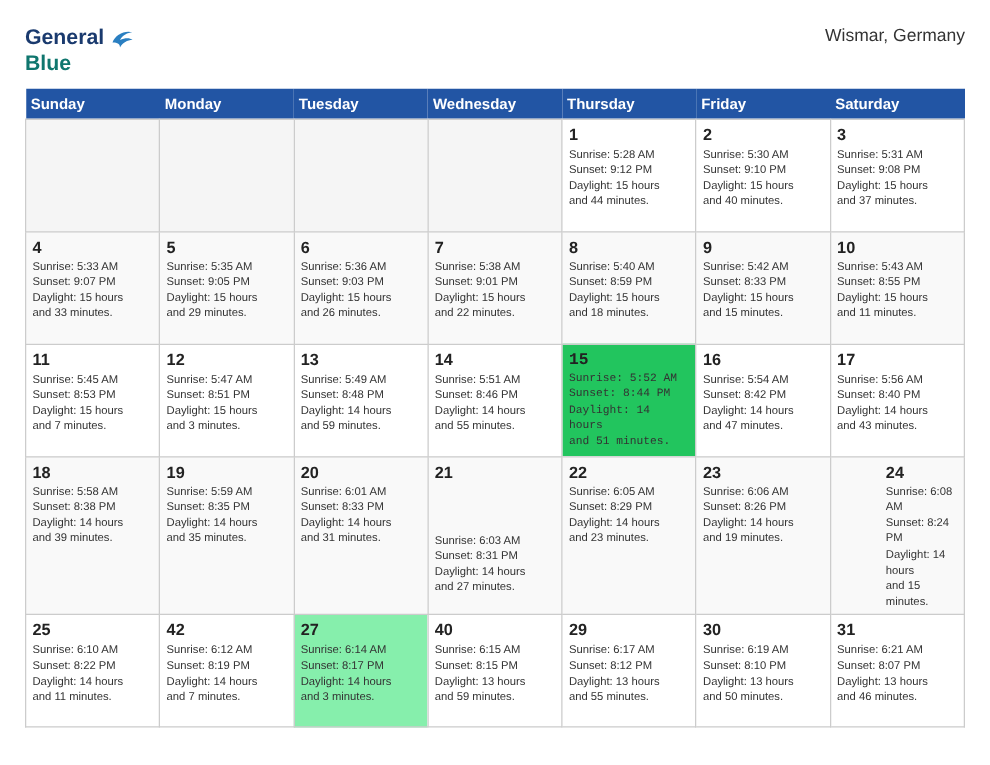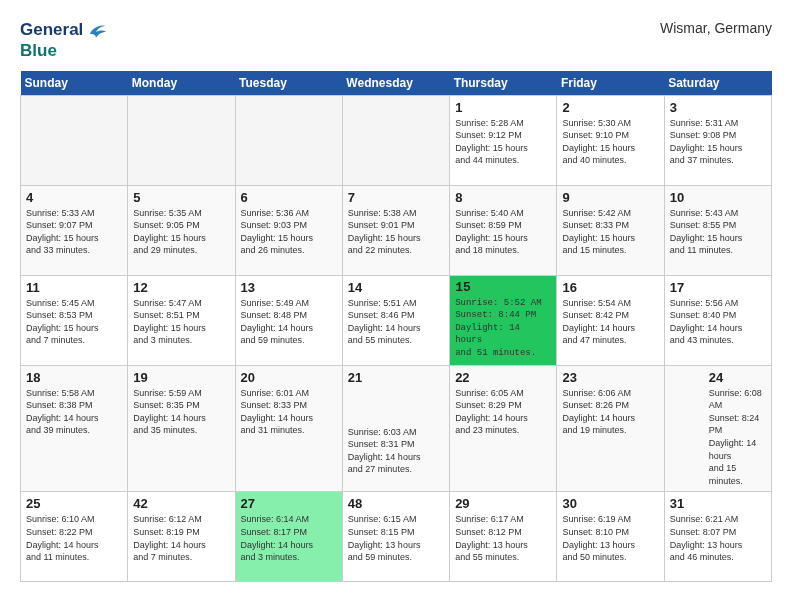--- a/index.html
+++ b/index.html
@@ -301,21 +301,21 @@
 and 7 minutes.</div>
         </td>
         <td style="background: #86efac;">
           <span class="day-num">27</span>
           <div class="day-info" style="white-space: pre-line;">Sunrise: 6:14 AM
 Sunset: 8:17 PM
 Daylight: 14 hours
 and 3 minutes.</div>
         </td>
         <td style="background: rgb(255, 255, 255);">
-          <span class="day-num">48</span>
+          <span class="day-num">40</span>
           <div class="day-info" style="white-space: pre-line;">Sunrise: 6:15 AM
 Sunset: 8:15 PM
 Daylight: 13 hours
 and 59 minutes.</div>
         </td>
         <td style="background: rgb(255, 255, 255);">
           <span class="day-num">29</span>
           <div class="day-info" style="white-space: pre-line;">Sunrise: 6:17 AM
 Sunset: 8:12 PM
 Daylight: 13 hours

